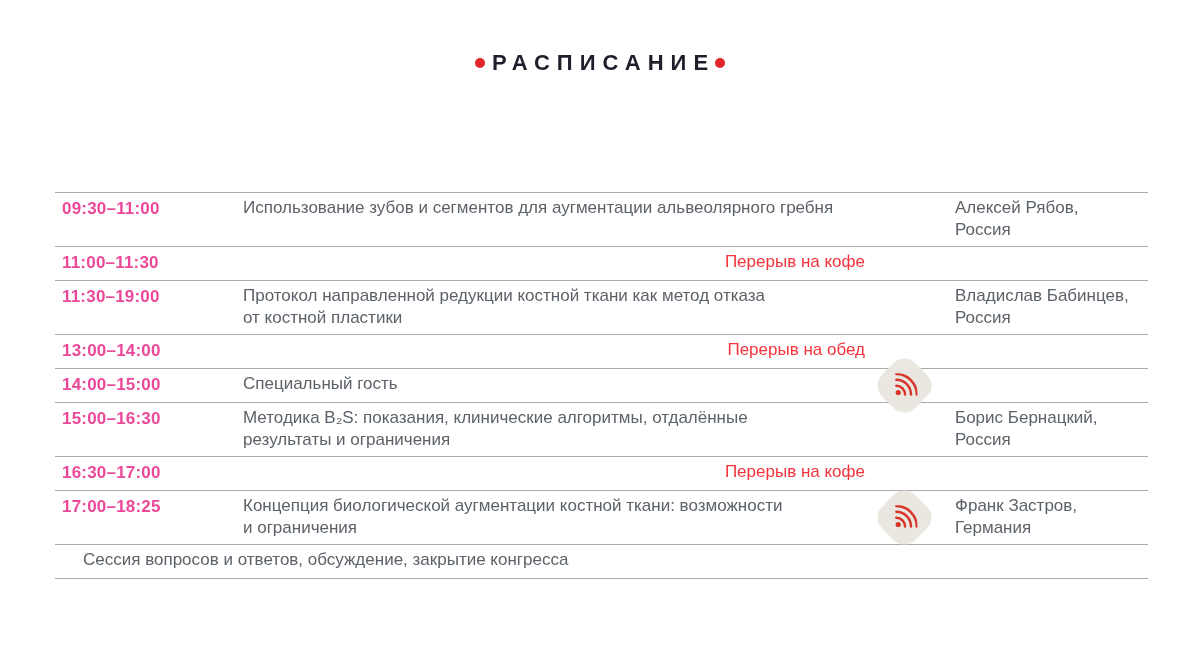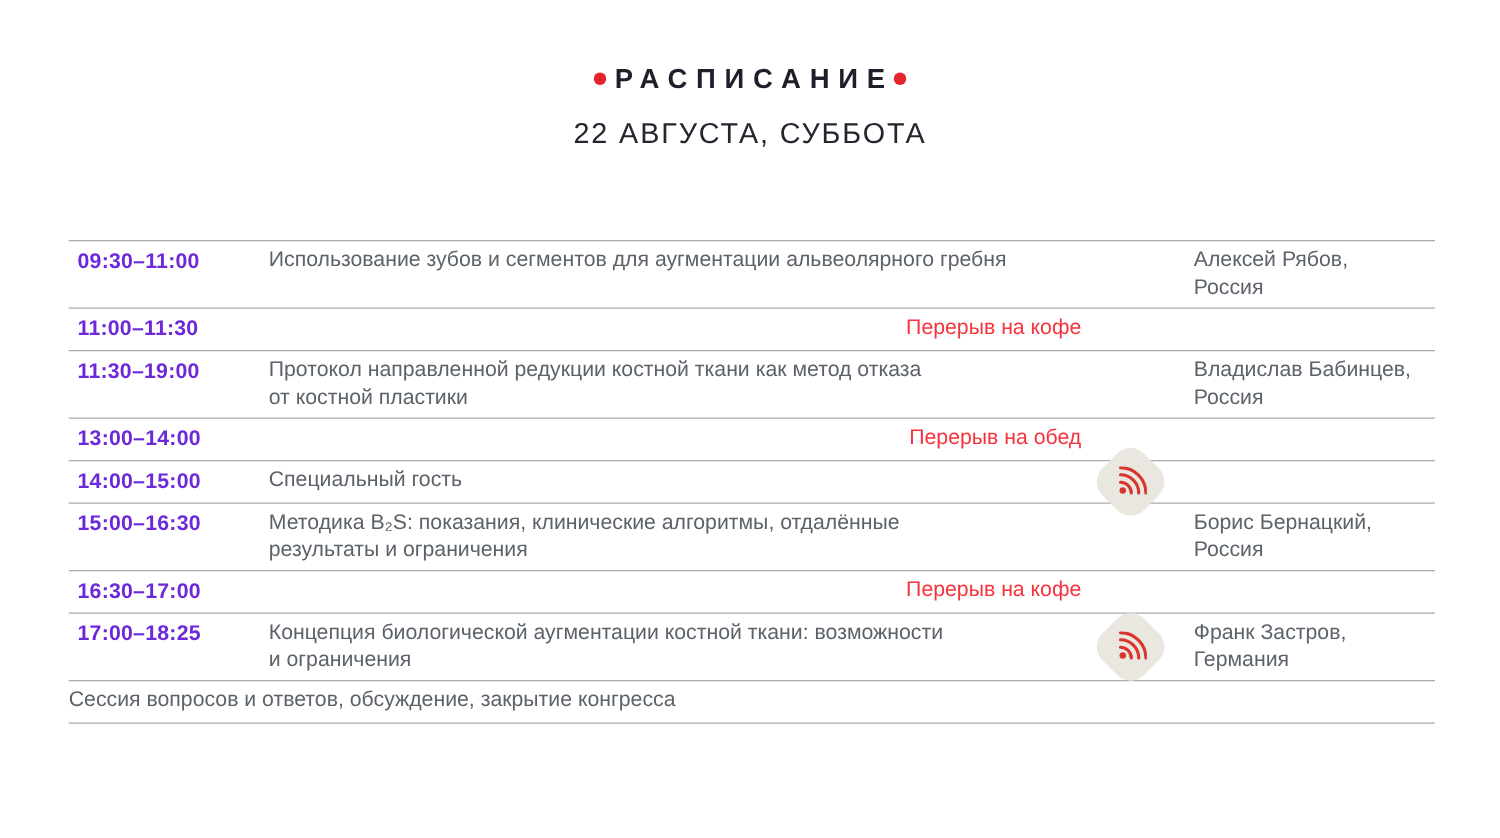--- a/index.html
+++ b/index.html
@@ -44,28 +44,29 @@
     border-top: 1px solid #ababab;
     padding: 4px 0 5px;
     min-height: 34px;
     position: relative;
     font-size: 17px;
     line-height: 22px;
   }
   .col-time {
     width: 160px; flex-shrink: 0;
     padding-left: 7px; padding-top: 1px;
-    font-weight: bold; color: #6d28d9;
+    font-weight: bold; color: #ec4899;
     letter-spacing: 0.2px;
   }
   .col-title {
     flex: 1 1 auto;
     padding-right: 90px;
     white-space: pre-line;
     color: #5c6269;
+    margin-left: 28px;
   }
   .col-title.break-text { color: #f5333c; text-align: right; }
   .col-speaker {
     width: 193px; flex-shrink: 0;
     white-space: pre-line;
     color: #5c6269;
   }
 
   
   .broadcast {
@@ -85,21 +86,20 @@
 <body>
 
 <div class="page">
 
   <div class="header">
     <div class="title-row">
       <span class="dot"></span>
       <span class="title">РАСПИСАНИЕ</span>
       <span class="dot"></span>
     </div>
-    <div class="subtitle">22 АВГУСТА, СУББОТА</div>
   </div>
 
   <div class="schedule">
     <div class="row">
       <div class="col-time">09:30–11:00</div>
       <div class="col-title">Использование зубов и сегментов для аугментации альвеолярного гребня</div>
 
       <div class="col-speaker">Алексей Рябов,
 Россия</div>
     </div>

